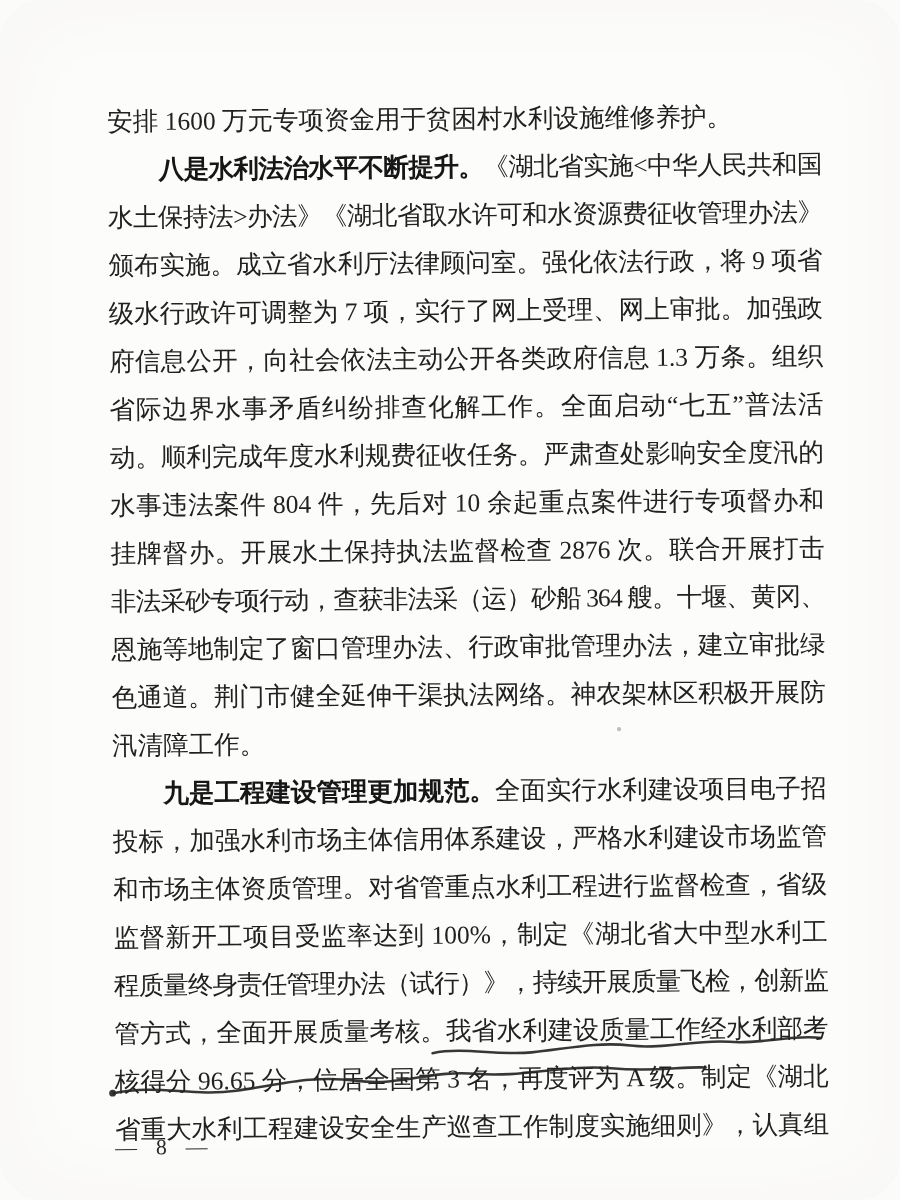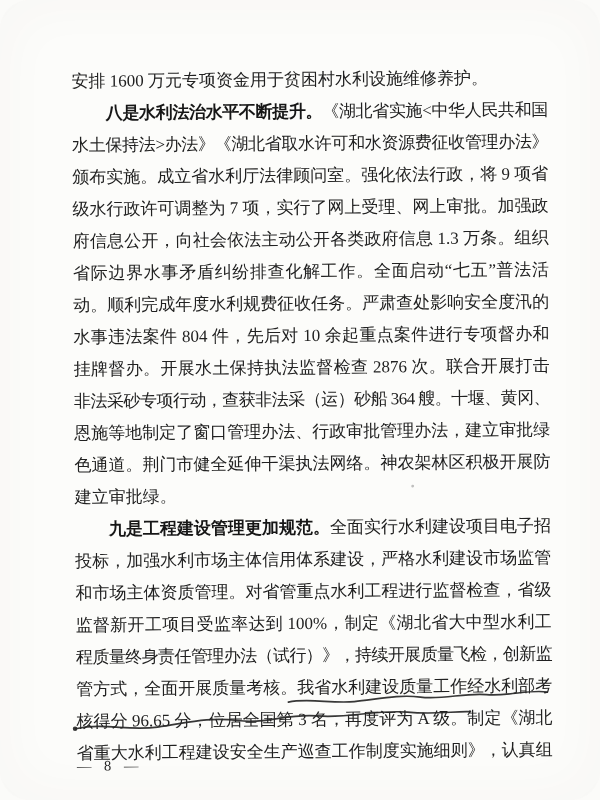--- a/index.html
+++ b/index.html
@@ -52,21 +52,21 @@
         <div class="line"><span>颁布实施。成立省水利厅法律顾问室。强化依法行政，将 9 项省</span></div>
         <div class="line"><span>级水行政许可调整为 7 项，实行了网上受理、网上审批。加强政</span></div>
         <div class="line"><span>府信息公开，向社会依法主动公开各类政府信息 1.3 万条。组织</span></div>
         <div class="line"><span>省际边界水事矛盾纠纷排查化解工作。全面启动“七五”普法活</span></div>
         <div class="line"><span>动。顺利完成年度水利规费征收任务。严肃查处影响安全度汛的</span></div>
         <div class="line"><span>水事违法案件 804 件，先后对 10 余起重点案件进行专项督办和</span></div>
         <div class="line"><span>挂牌督办。开展水土保持执法监督检查 2876 次。联合开展打击</span></div>
         <div class="line" style="letter-spacing: -0.6px;"><span>非法采砂专项行动，查获非法采（运）砂船 364 艘。十堰、黄冈、</span></div>
         <div class="line"><span>恩施等地制定了窗口管理办法、行政审批管理办法，建立审批绿</span></div>
         <div class="line"><span>色通道。荆门市健全延伸干渠执法网络。神农架林区积极开展防</span></div>
-        <div class="line endline"><span>建立审批绿。</span></div>
+        <div class="line endline"><span>汛清障工作。</span></div>
         <div class="line indent"><span class="bhead">九是工程建设管理更加规范。</span><span>全面实行水利建设项目电子招</span></div>
         <div class="line"><span>投标，加强水利市场主体信用体系建设，严格水利建设市场监管</span></div>
         <div class="line"><span>和市场主体资质管理。对省管重点水利工程进行监督检查，省级</span></div>
         <div class="line"><span>监督新开工项目受监率达到 100%，制定《湖北省大中型水利工</span></div>
         <div class="line" style="letter-spacing: -0.6px;"><span>程质量终身责任管理办法（试行）》，持续开展质量飞检，创新监</span></div>
         <div class="line"><span>管方式，全面开展质量考核。我省水利建设质量工作经水利部考</span></div>
         <div class="line"><span>核得分 96.65 分，位居全国第 3 名，再度评为 A 级。制定《湖北</span></div>
         <div class="line"><span>省重大水利工程建设安全生产巡查工作制度实施细则》，认真组</span></div>
       </div>
 

